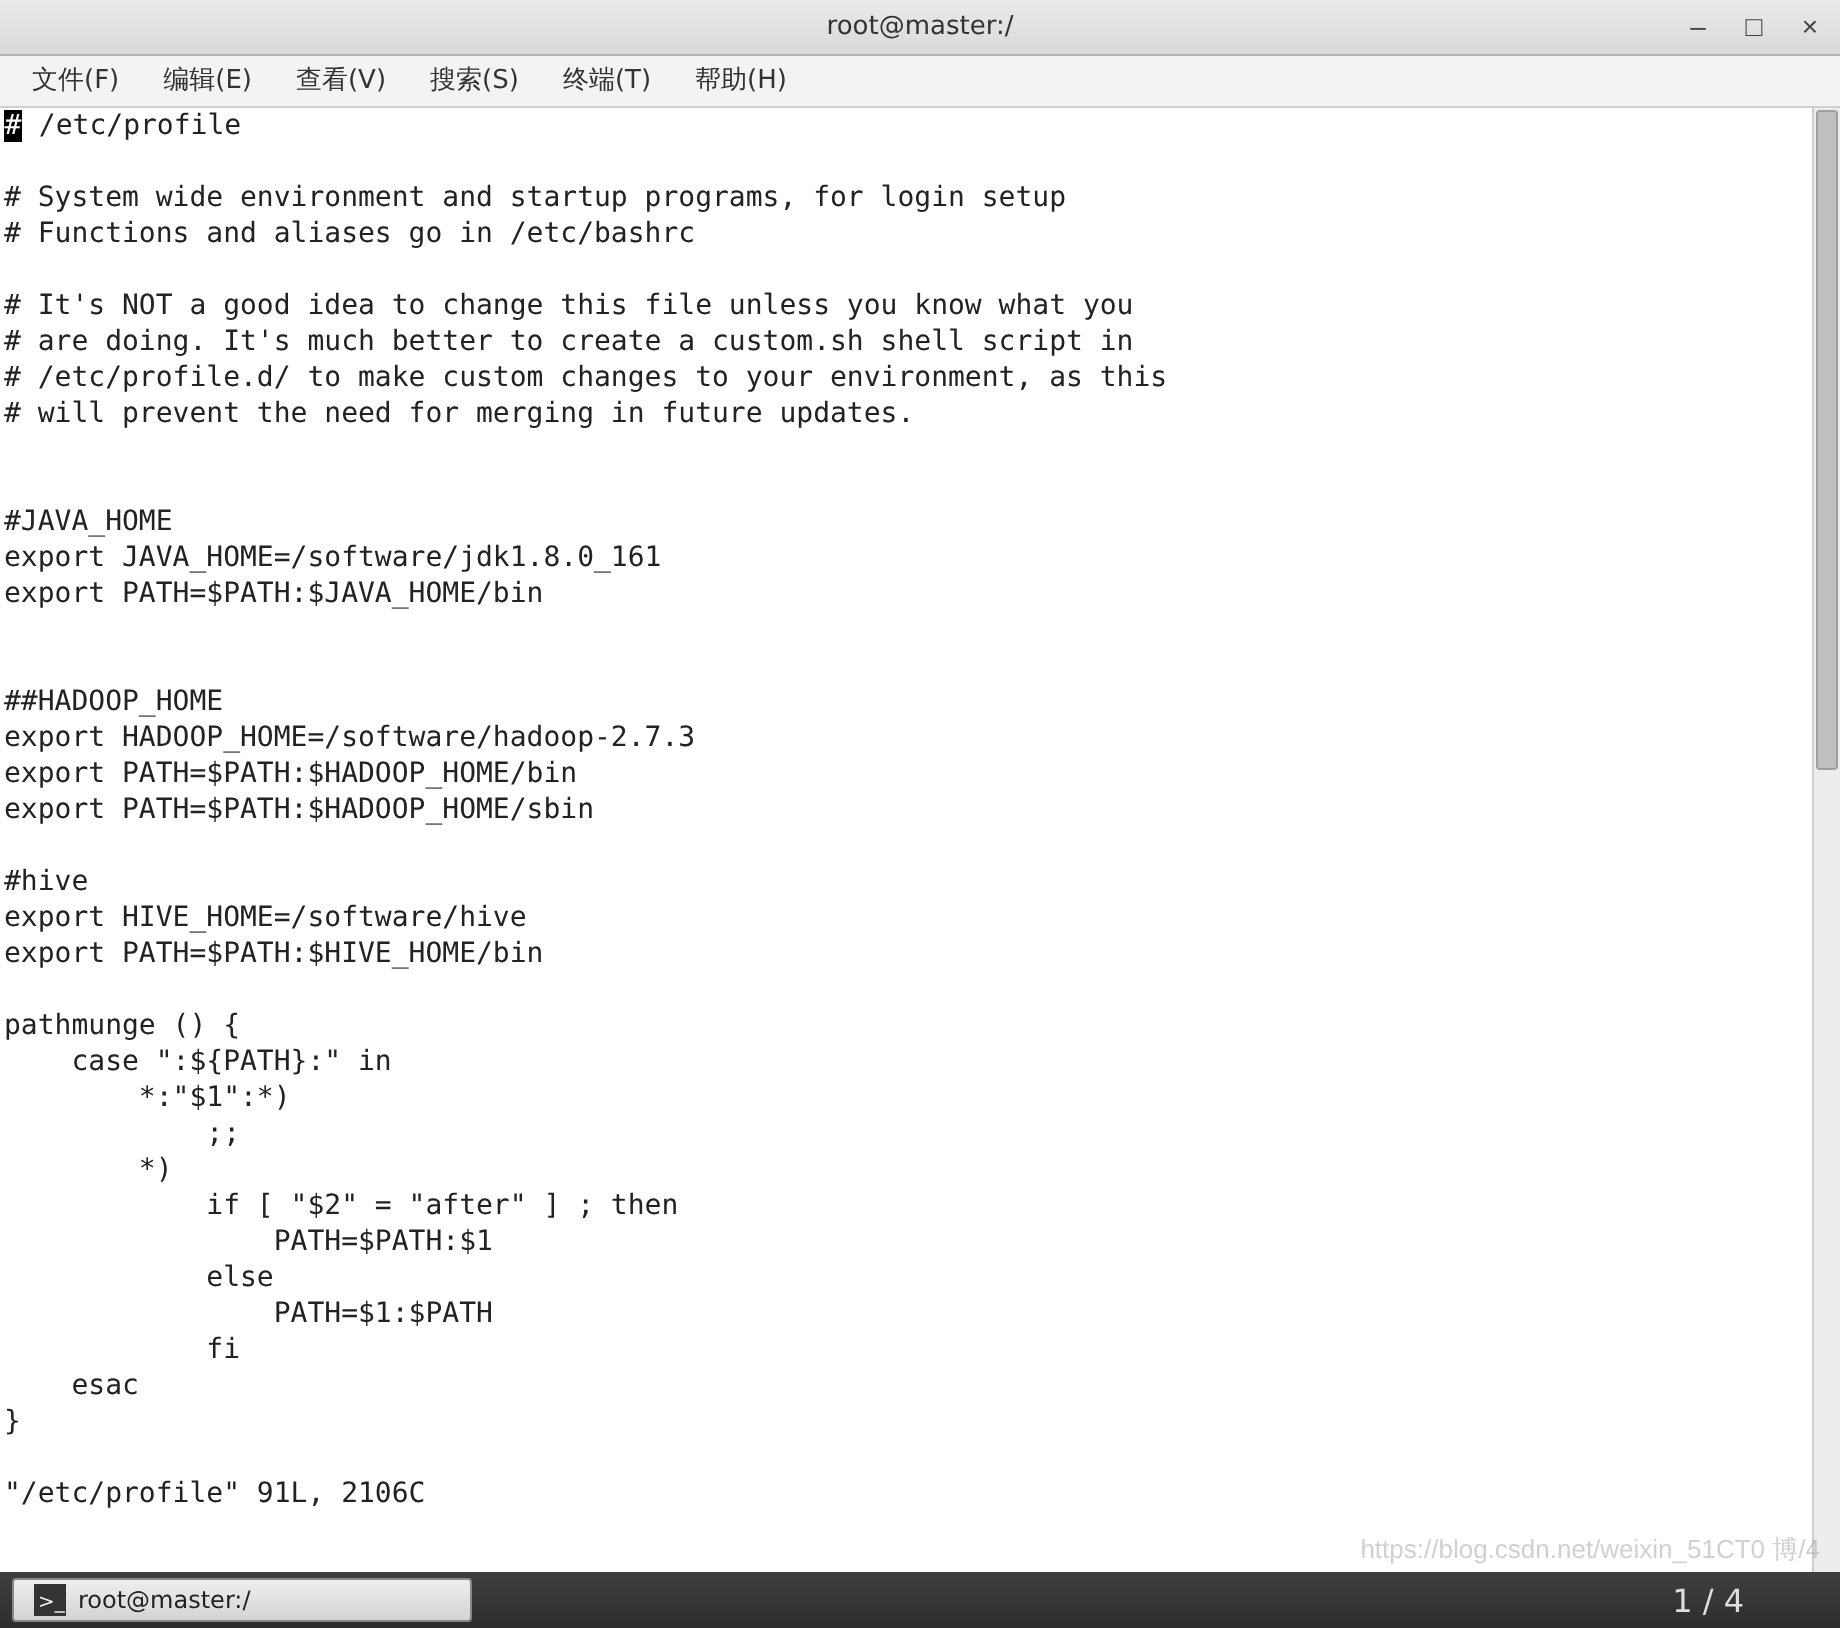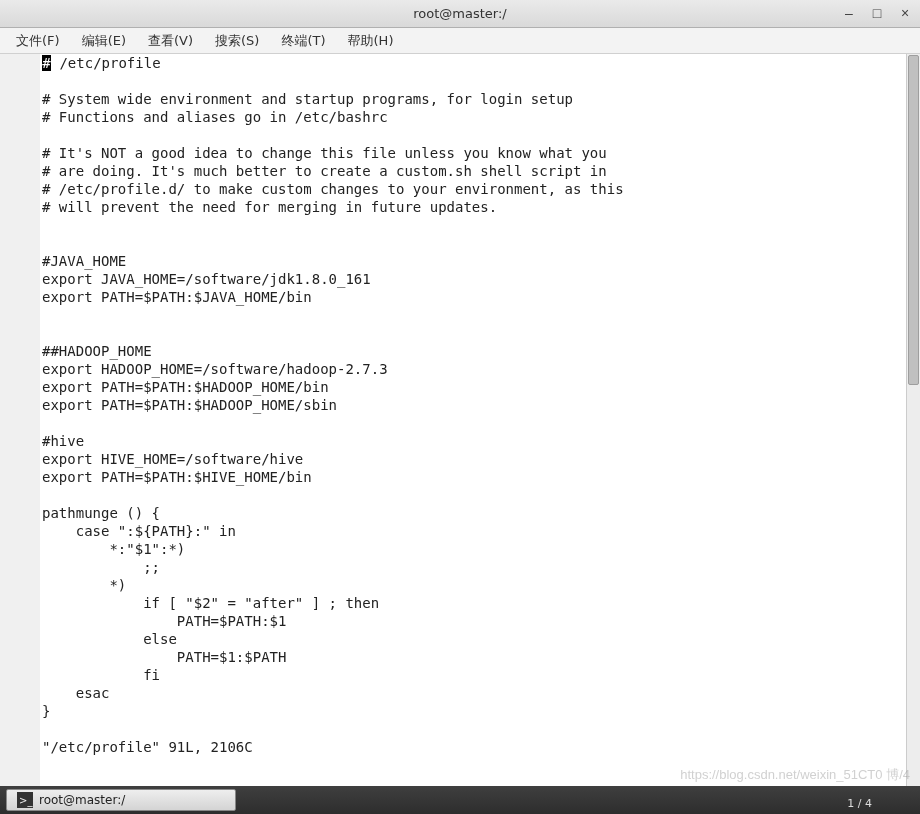--- a/index.html
+++ b/index.html
@@ -28,31 +28,31 @@
     display:flex; align-items:center; justify-content:center;
     font-size:14px; color:#444;
     background:transparent; border:none;
   }
 
   
   .menubar {
     height:26px;
     background:#f3f3f3;
     border-bottom:1px solid #d0d0d0;
-    display:flex; align-items:flex-end;
+    display:flex; align-items:flex-start;
     padding-left:8px; gap:6px;
   }
   .menu-item {
     padding:3px 8px;
     font-size:13px;
     color:#333;
   }
 
   
-  .term-wrap { position:absolute; top:54px; left:0; right:0; bottom:28px; background:#14532d; display:flex;margin-left:40px; }
+  .term-wrap { position:absolute; top:54px; left:0; right:0; bottom:28px; background:#14532d; display:flex; }
   .term {
     flex:1;
     background:#ffffff;
     font-family:"DejaVu Sans Mono", Menlo, Consolas, monospace;
     font-size:14px;
     line-height:18px;
     white-space:pre;
     color:#222;
     padding:0 2px;
     overflow:hidden;
@@ -112,21 +112,21 @@
   }
   .taskbar-spacer { flex:1; }
   .watermark {
     position:absolute; right:10px; bottom:30px;
     color:rgba(150,150,150,0.45);
     font-size:13px; font-family:sans-serif;
     pointer-events:none;
   }
   .tray-indicator{
     position:absolute; right:48px; bottom:4px;
-    color:#ddd; font-size:11px;
+    color:#ddd; font-size:16px;
   }
 </style>
 </head>
 <body>
 
 <div class="titlebar">
   <span class="title">root@master:/</span>
   <div class="win-btns">
     <button class="win-btn">–</button>
     <button class="win-btn">□</button>

